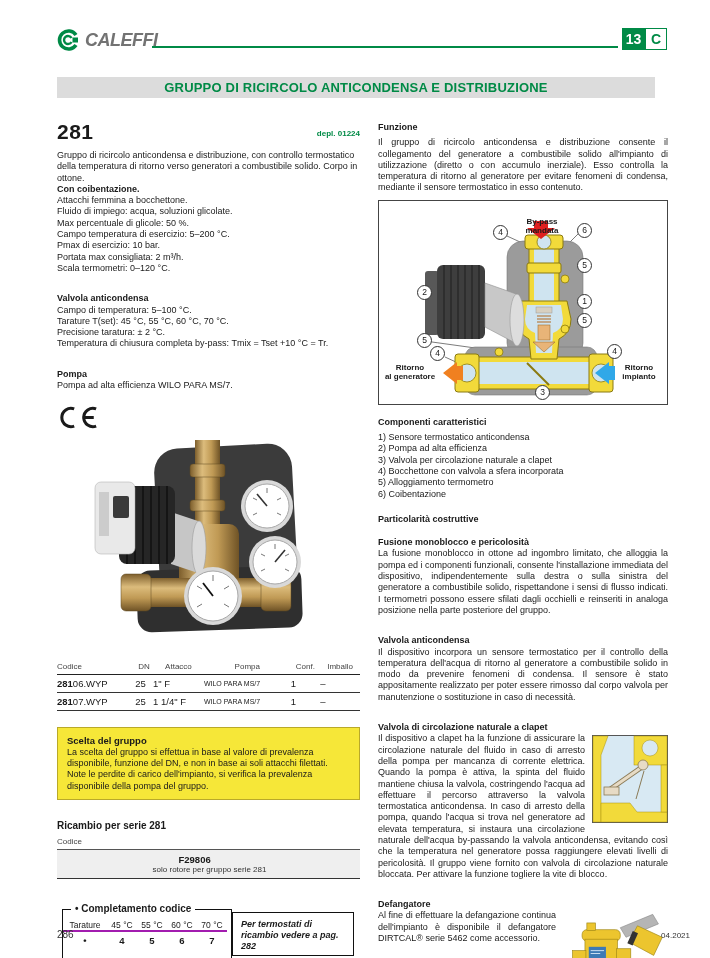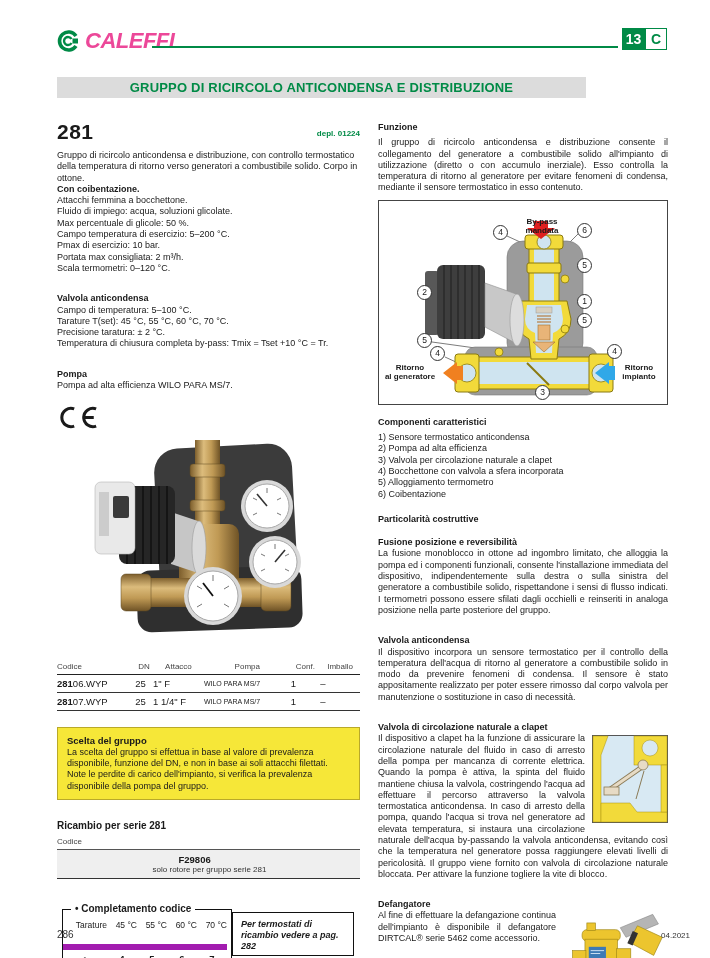--- a/index.html
+++ b/index.html
@@ -4,28 +4,28 @@
 <style>
   * { margin:0; padding:0; box-sizing:border-box; }
   html,body { background:#888; }
   body { display:flex; justify-content:center; }
   .page {
     position:relative; width:710px; height:958px; background:#ffffff;
     font-family:"Liberation Sans", sans-serif; color:#1a1a1a; overflow:hidden;
   }
   
   .logo-wrap { position:absolute; left:57px; top:28px; display:flex; align-items:center; gap:4px; }
-  .brand-text { color:#ec4899; font-size:22px; font-weight:bold; font-style:italic; letter-spacing:-0.5px; }
+  .brand-text { color:#737373; font-size:18px; font-weight:bold; font-style:italic; letter-spacing:-0.5px; }
   .header-rule { position:absolute; left:152px; top:46px; width:466px; height:2px; background:#008a46; }
   .badge { position:absolute; left:622px; top:28px; display:flex; }
   .badge .b13 { width:23px; height:22px; background:#008a46; color:#fff; font-weight:bold; font-size:14px;
     display:flex; align-items:center; justify-content:center; }
   .badge .bC  { width:22px; height:22px; background:#fff; color:#008a46; border:1.5px solid #008a46;
     font-weight:bold; font-size:14px; display:flex; align-items:center; justify-content:center; }
-  .title-bar { position:absolute; left:57px; top:77px; width:529px; height:21px; background:#dcdcdc;
+  .title-bar { position:absolute; left:57px; top:77px; width:598px; height:21px; background:#dcdcdc;
     color:#008a46; font-weight:bold; font-size:13px; text-align:center; line-height:21px; letter-spacing:0.2px; }
   
   .col-left  { position:absolute; left:57px;  top:120px; width:303px; }
   .col-right { position:absolute; left:378px; top:122px; width:290px; }
   p, h3 { font-size:9px; line-height:11.3px; }
   .just { text-align:justify; }
   h3 { font-weight:bold; }
   .series-row { display:flex; justify-content:space-between; align-items:flex-start; height:26px; }
   .series { font-size:21px; font-weight:bold; letter-spacing:0.5px; }
   .depl { color:#008a46; font-size:8px; font-weight:bold; margin-top:9px; }
@@ -49,21 +49,21 @@
   .rtable { margin-top:6px; }
   .rtable .rhead { font-size:8px; color:#444; padding-bottom:3px; border-bottom:1px solid #555; }
   .rtable .rrow { display:flex; align-items:center; background:#efefef; border-bottom:1px solid #333; padding:4px 0 4px 2px;flex-direction:column; }
   .rtable .rcode { font-size:9.5px; font-weight:bold; width:62px; }
   .rtable .rdesc { font-size:8px; color:#333; }
   
   .bottom-row { display:flex; margin-top:30px; margin-left:5px; }
   .cbox { position:relative; border:1.5px solid #111; width:170px; height:50px; padding-top:10px; }
   .cbox-title { position:absolute; top:-7px; left:8px; background:#fff; padding:0 4px; font-size:10px; font-weight:bold; }
   .cgrid { display:grid; grid-template-columns:44px 30px 30px 30px 30px; text-align:center; }
-  .cgrid .chead { font-size:8.5px; border-bottom:6px solid #a21caf; padding-bottom:14px;text-align:right; }
+  .cgrid .chead { font-size:8.5px; border-bottom:2px solid #a21caf; padding-bottom:0; }
   .cgrid .cval { font-size:9.5px; font-weight:bold; padding-top:3px; }
   .nbox { border:1.5px solid #111; width:122px; height:44px; padding:6px 8px; margin-top:3px;
     font-size:9px; font-weight:bold; font-style:italic; line-height:11px; }
   
   .diagram { position:relative; width:290px; height:205px; border:1px solid #444; margin-top:6px; }
   .callout { position:absolute; width:15px; height:15px; border:1px solid #333; border-radius:50%;
     background:#fff; font-size:8.5px; text-align:center; line-height:13px; }
   .dlabel { position:absolute; font-size:8px; font-weight:bold; line-height:9px; text-align:center; }
   
   .float-img { float:right; margin:2px 0 2px 7px; }
@@ -321,21 +321,21 @@
       <p>1) Sensore termostatico anticondensa</p>
       <p>2) Pompa ad alta efficienza</p>
       <p>3) Valvola per circolazione naturale a clapet</p>
       <p>4) Bocchettone con valvola a sfera incorporata</p>
       <p>5) Alloggiamento termometro</p>
       <p>6) Coibentazione</p>
     </div>
 
     <h3 class="mt14">Particolarità costruttive</h3>
 
-    <h3 class="mt12">Fusione posizione e reversibilità</h3>
+    <h3 class="mt12">Fusione monoblocco e pericolosità</h3>
     <p class="just">La fusione monoblocco in ottone ad ingombro limitato, che alloggia la pompa ed i componenti funzionali, consente l'installazione immediata del dispositivo, indipendentemente sulla destra o sulla sinistra del generatore a combustibile solido, rispettandone i sensi di flusso indicati. I termometri possono essere sfilati dagli occhielli e reinseriti in analoga posizione nella parte posteriore del gruppo.</p>
 
     <h3 class="mt10">Valvola anticondensa</h3>
     <p class="just">Il dispositivo incorpora un sensore termostatico per il controllo della temperatura dell'acqua di ritorno al generatore a combustibile solido in modo da prevenire fenomeni di condensa. Il sensore è stato appositamente realizzato per poter essere rimosso dal corpo valvola per manutenzione o sostituzione in caso di necessità.</p>
 
     <h3 class="mt10">Valvola di circolazione naturale a clapet</h3>
     <p class="just">
       <span class="float-img">
         <svg width="76" height="88" viewBox="0 0 76 88">
           <rect x="0.5" y="0.5" width="75" height="87" fill="#d8e9f3" stroke="#555"></rect>

